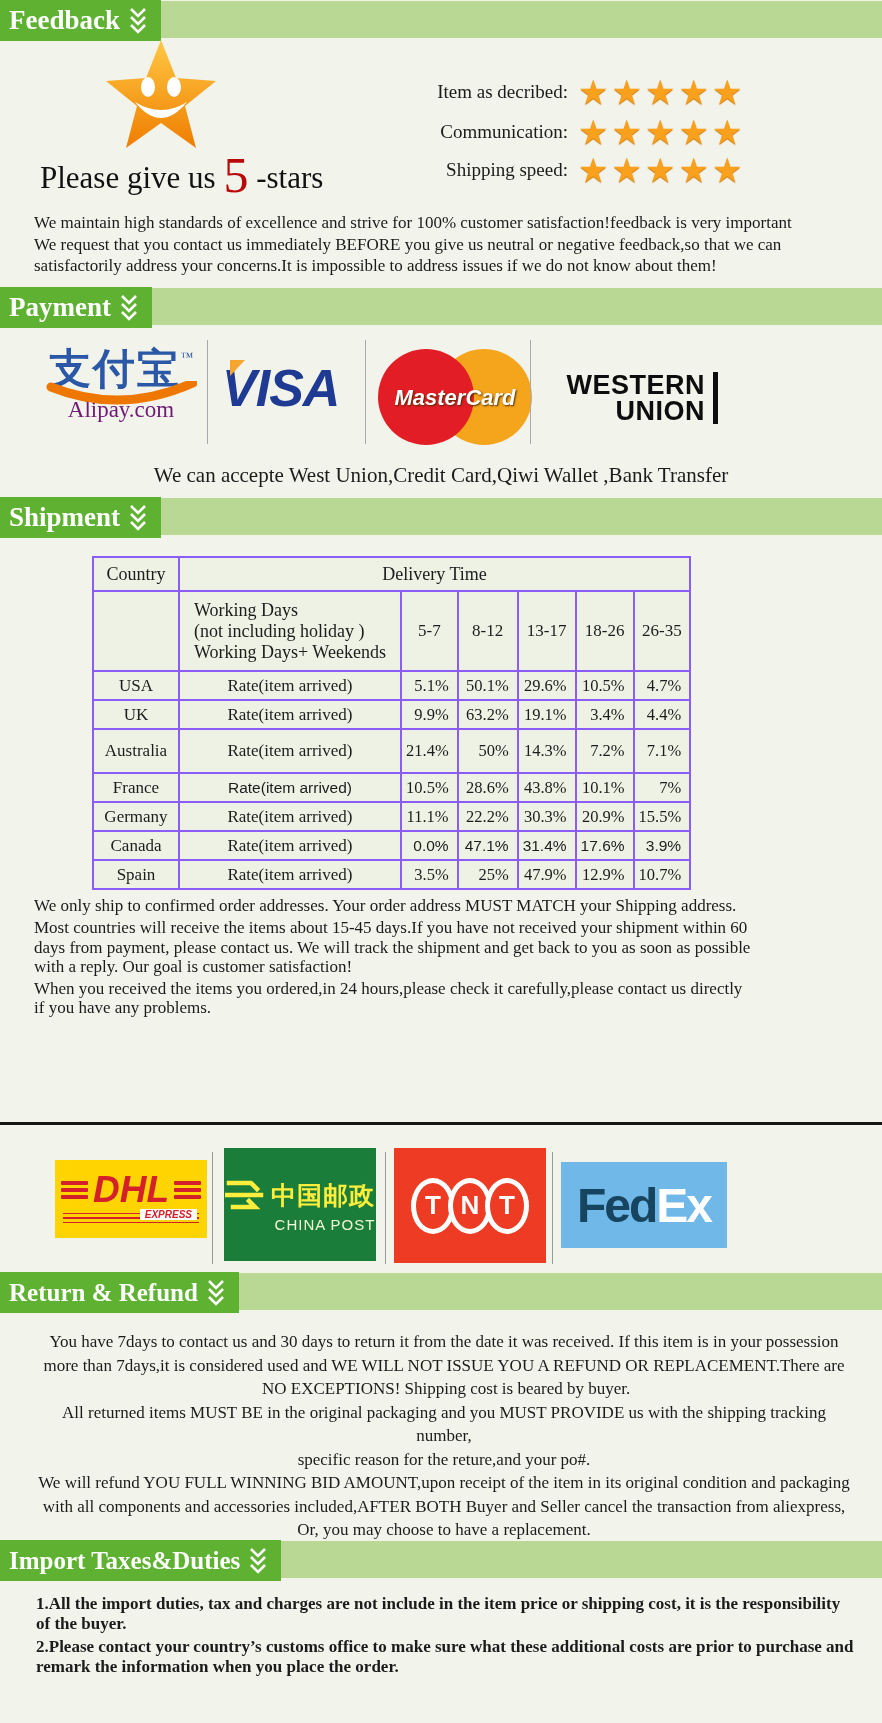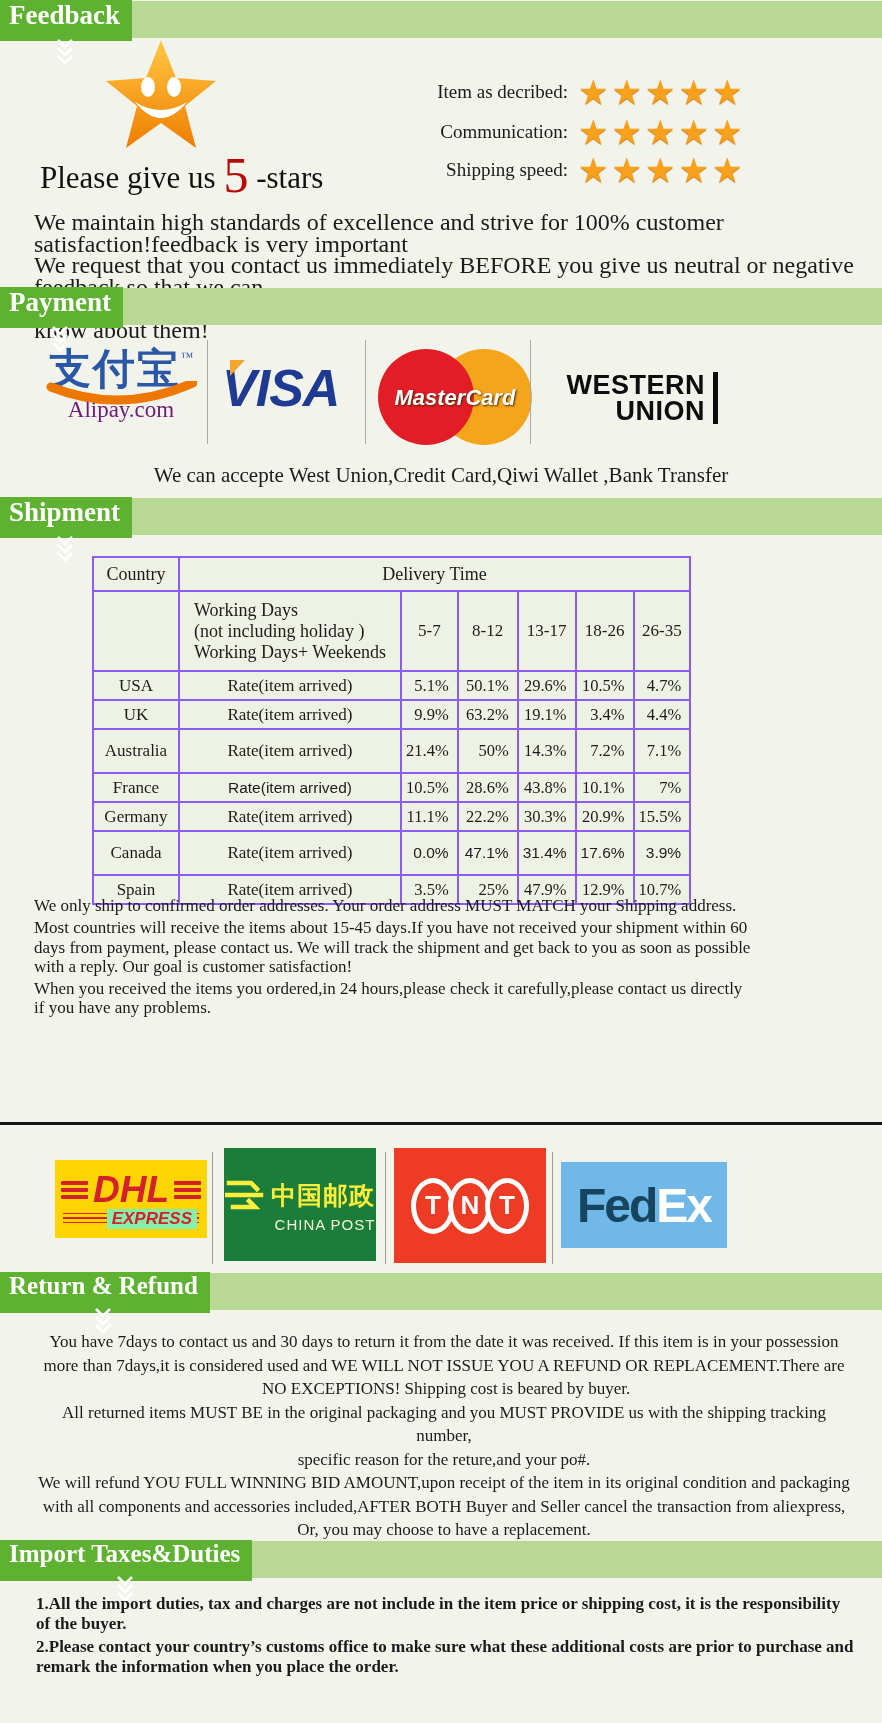--- a/index.html
+++ b/index.html
@@ -5,32 +5,32 @@
   html,body{margin:0;padding:0;background:#ffffff;}
   #page{position:relative;width:882px;height:1723px;background:#f2f3eb;overflow:hidden;
         font-family:"Liberation Serif","DejaVu Serif",serif;color:#1b1b1b;}
   .abs{position:absolute;}
   .sans{font-family:"Liberation Sans","DejaVu Sans",sans-serif;}
 
   
   .sec-light{position:absolute;left:0;width:882px;height:37px;background:#b9d893;}
   .sec-box{position:absolute;left:0;display:flex;align-items:center;gap:7px;height:41px;
            background:#5fb231;color:#fff;font-weight:bold;font-size:27px;
-           padding:0 12px 0 9px;white-space:nowrap;flex-direction:column;}
+           padding:0 12px 0 9px;white-space:nowrap;}
   .chev{width:22px;height:27px;flex:0 0 auto;}
 
   
   .please{font-size:31px;color:#111;}
   .please .five{font-size:50px;color:#b90808;font-weight:normal;vertical-align:-4px;}
   .rating-row{position:absolute;left:428px;display:flex;align-items:center;height:40px;}
   .rating-label{width:140px;text-align:right;font-size:19px;margin-right:10px;}
   .stars{letter-spacing:3px;font-size:34px;line-height:34px;color:#f9a11d;
          text-shadow:0 1px 1px #c77400;font-family:"DejaVu Sans",sans-serif;}
   .star::before{content:'★';}
-  .note-line{font-size:24px;line-height:21.5px;white-space:pre-wrap;}
+  .note-line{font-size:17px;line-height:21.5px;white-space:pre-wrap;}
 
   
   .pay-sep{position:absolute;width:1px;background:#a9a9a9;top:340px;height:104px;}
   .alipay-cn{font-size:42px;font-weight:bold;color:#2a58a6;letter-spacing:2px;line-height:44px;}
   .alipay-tm{font-size:13px;color:#2a58a6;vertical-align:22px;}
   .alipay-site{font-size:23px;color:#701a75;margin-top:6px;}
   .visa-txt{font-style:italic;font-weight:900;font-size:52px;color:#1f3a93;letter-spacing:-1px;}
   .visa-flick{position:absolute;left:8px;top:2px;width:0;height:0;
               border-top:16px solid #f7a531;border-right:15px solid transparent;}
   .mc-circle{position:absolute;top:0;width:96px;height:96px;border-radius:50%;}
@@ -56,22 +56,22 @@
   .dhl-box{position:absolute;left:55px;top:1160px;width:152px;height:78px;background:#ffd400;
            display:flex;flex-direction:column;justify-content:center;padding:0 6px;box-sizing:border-box;}
   .dhl-row{display:flex;align-items:center;gap:5px;}
   .dhl-stripes{flex:1;display:flex;flex-direction:column;gap:3px;}
   .dhl-stripes i{display:block;height:4px;background:#d3202a;border-radius:1px;}
   .dhl-name{font-style:italic;font-weight:900;font-size:37px;color:#d3202a;letter-spacing:0;
             line-height:36px;}
   .dhl-sub{position:relative;margin-top:3px;height:16px;}
   .dhl-lines{position:absolute;left:2px;right:2px;top:2px;display:flex;flex-direction:column;gap:3px;}
   .dhl-lines i{display:block;height:1.5px;background:#d3202a;}
-  .dhl-express{position:absolute;right:4px;top:-2px;background:#86efac;padding:0 5px;
-               font-style:italic;font-weight:bold;font-size:17px;color:#d3202a;}
+  .dhl-express{position:absolute;right:4px;top:-2px;background:#ffffff;padding:0 5px;
+               font-style:italic;font-weight:bold;font-size:10px;color:#d3202a;}
   .cp-box{position:absolute;left:224px;top:1148px;width:152px;height:113px;background:#1a7d39;
           display:flex;flex-direction:column;align-items:center;justify-content:center;gap:2px;}
   .cp-row{display:flex;align-items:center;gap:6px;}
   .cp-cn{font-weight:bold;font-size:25px;color:#ffef3c;letter-spacing:1px;}
   .cp-en{font-size:15px;color:#f2f7d8;letter-spacing:1px;margin-left:50px;}
   .tnt-box{position:absolute;left:394px;top:1148px;width:152px;height:115px;background:#ee3b24;
            display:flex;align-items:center;justify-content:center;}
   .tnt-oval{width:34px;height:46px;border:5px solid #fff;border-radius:50%;display:flex;
             align-items:center;justify-content:center;background:#ee3b24;}
   .tnt-oval + .tnt-oval{margin-left:-7px;}
@@ -259,21 +259,21 @@
     </tr>
     <tr style="height:29px">
       <td>Germany</td>
       <td>Rate(item arrived)</td>
       <td class="val">11.1%</td>
       <td class="val">22.2%</td>
       <td class="val">30.3%</td>
       <td class="val">20.9%</td>
       <td class="val">15.5%</td>
     </tr>
-    <tr style="height:44px">
+    <tr style="height:29px">
       <td>Canada</td>
       <td>Rate(item arrived)</td>
       <td class="val alt-sans">0.0%</td>
       <td class="val alt-sans">47.1%</td>
       <td class="val alt-sans">31.4%</td>
       <td class="val alt-sans">17.6%</td>
       <td class="val alt-sans">3.9%</td>
     </tr>
     <tr style="height:29px">
       <td>Spain</td>

